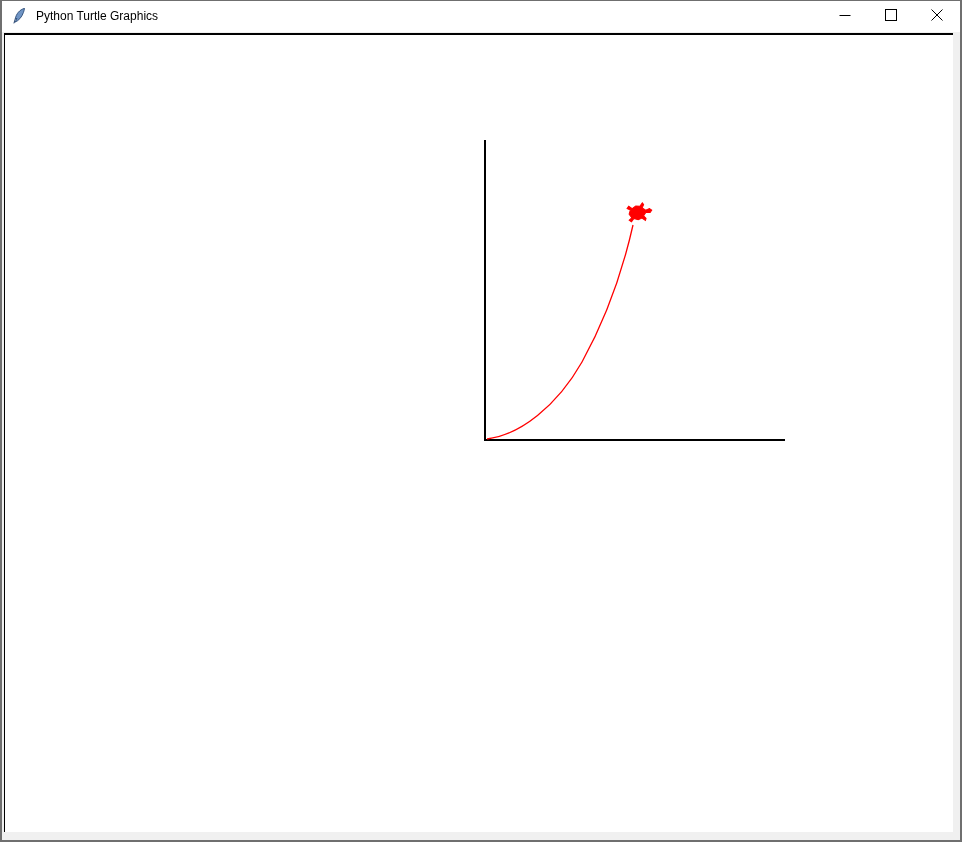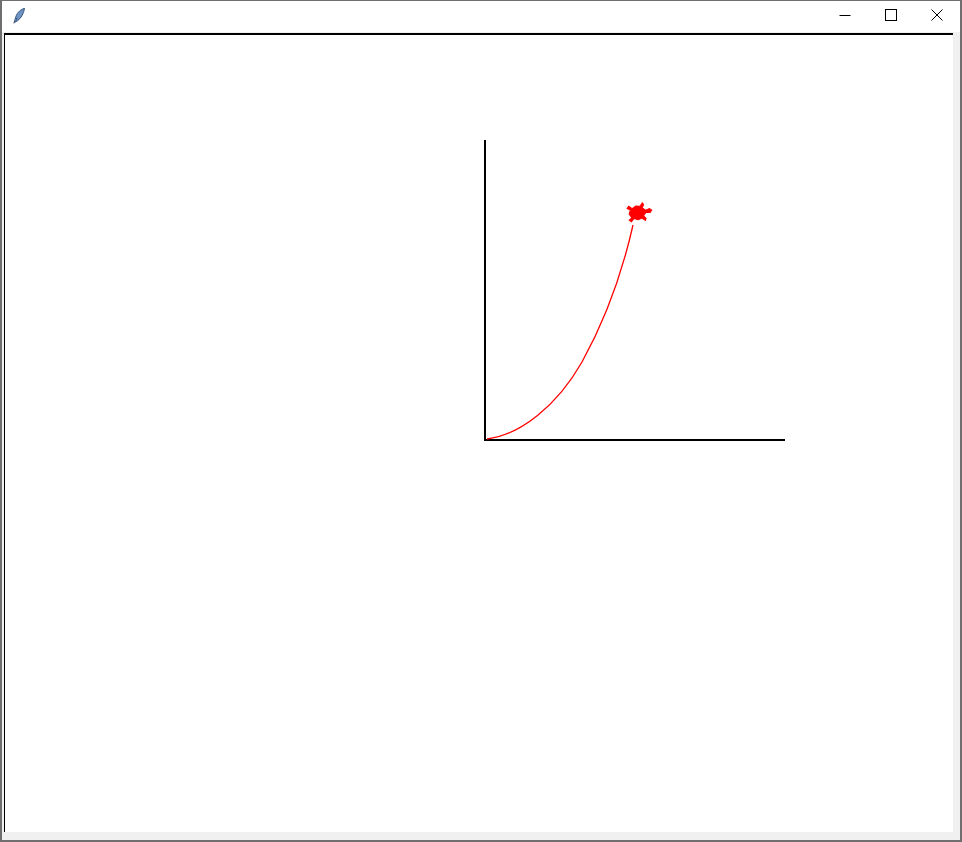--- a/index.html
+++ b/index.html
@@ -96,20 +96,21 @@
 
 <div class="app">
 
   <div class="titlebar">
     <span class="titlebar-icon">
       <svg width="14" height="16" viewBox="0 0 13 16">
         <path d="M12 0.3 C 7 1.8 3.8 5.6 2.6 11.2 L 4.4 10.4 C 4.0 11.5 3.2 12.9 2.2 14.3 C 6 13 9.4 9 10.9 4.6 C 11.5 3.1 11.9 1.6 12 0.3 Z" fill="#6f94c4" stroke="#1d3d6b" stroke-width="0.8"></path>
         <path d="M2.6 11.2 L 1.4 15.4" stroke="#1d3d6b" stroke-width="0.9" fill="none"></path>
       </svg>
     </span>
+    <span class="titlebar-title">Python Turtle Graphics</span>
 
     <div class="titlebar-buttons">
       <button class="tb-btn" aria-label="minimize">
         <span>
           <svg width="12" height="12" viewBox="0 0 12 12">
             <line x1="0.5" y1="6.5" x2="11.5" y2="6.5" stroke="#000000" stroke-width="1"></line>
           </svg>
         </span>
       </button>
       <button class="tb-btn" aria-label="maximize">

